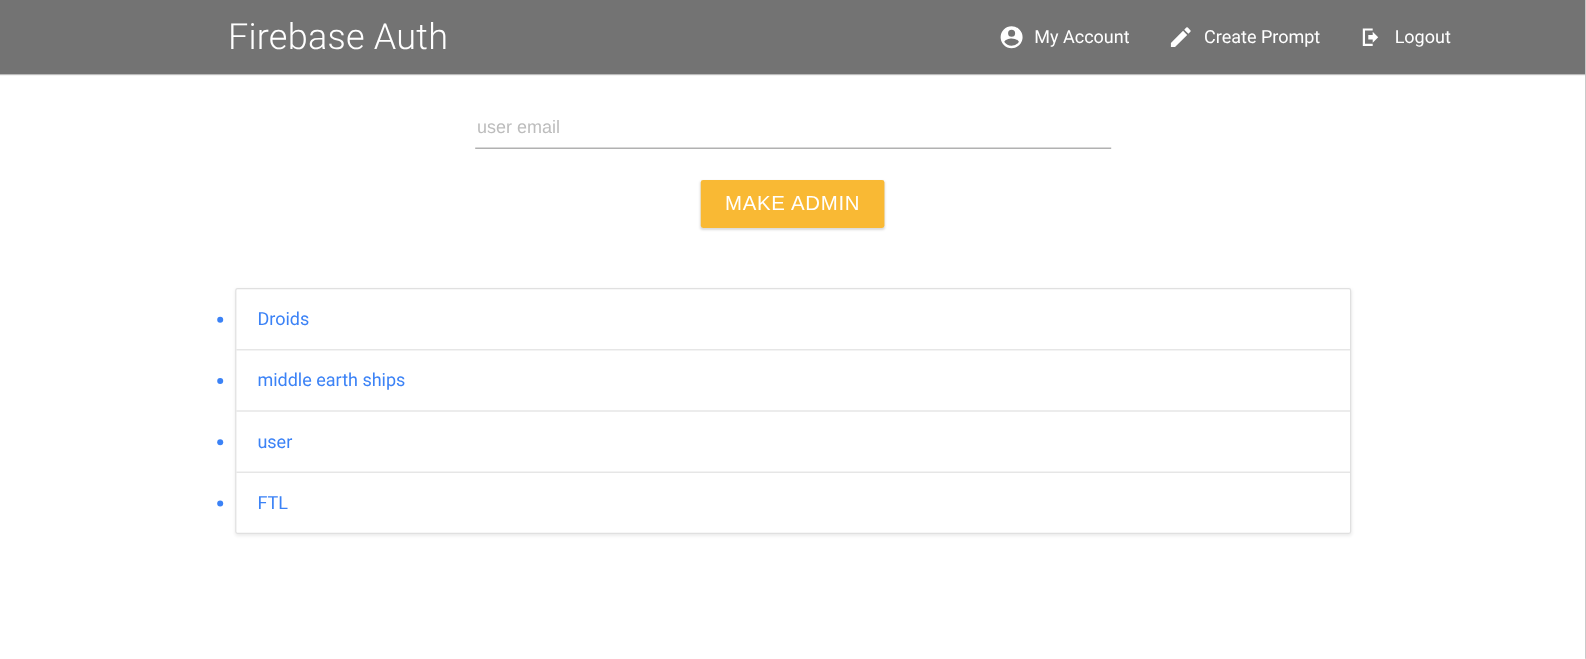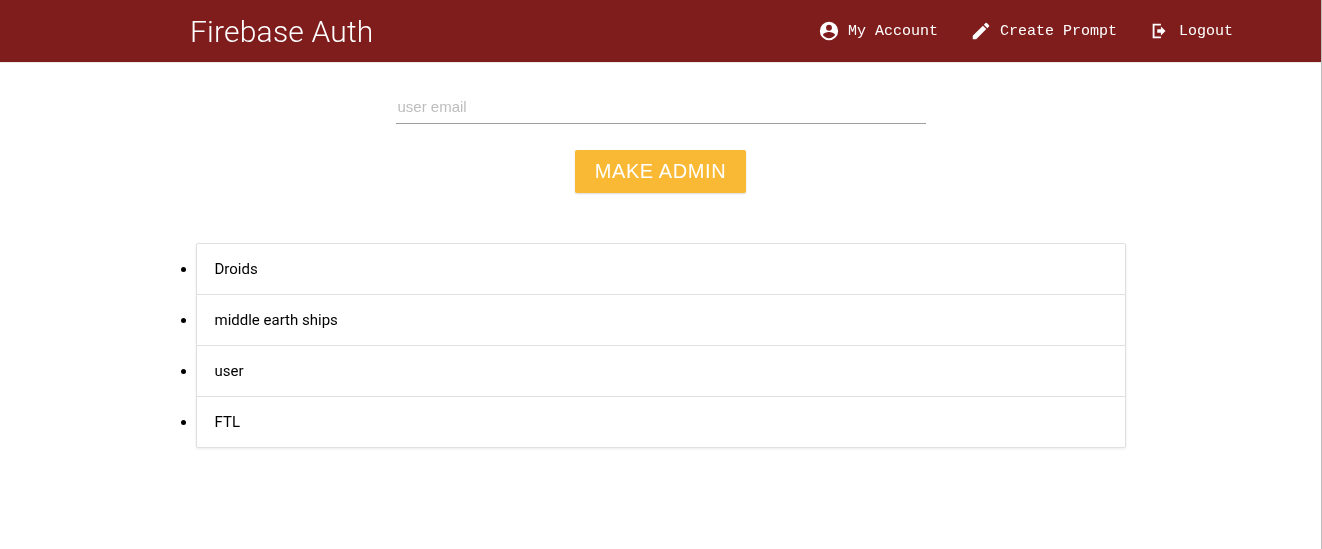--- a/index.html
+++ b/index.html
@@ -8,42 +8,41 @@
     font-family: -apple-system, BlinkMacSystemFont, "Segoe UI", Roboto, Arial, sans-serif;
     background: #ffffff;
     color: #333;
     width: 1322px;
     min-height: 549px;
     position: relative;
     border-right: 1px solid #bdbdbd;
   }
   
   .navbar {
-    background: #7f1d1d;
+    background: #737373;
     height: 62px;
     width: 100%;
     display: flex;
     align-items: center;
     padding: 0 0 0 190px;
     color: #fff;
     box-shadow: 0 1px 0 rgba(0,0,0,0.08);
   }
   .brand {
     font-size: 30px;
     font-weight: 300;
     letter-spacing: 0.2px;
     flex: 0 0 auto;
   }
   .nav-spacer { flex: 1 1 auto; }
   .nav-links {
     display: flex;
     align-items: center;
     gap: 32px;
-    padding-right: 88px;
-    font-family: Liberation Mono, monospace;
+    padding-right: 112px;
   }
   .nav-link {
     display: inline-flex;
     align-items: center;
     gap: 8px;
     color: #fff;
     font-size: 15px;
     cursor: pointer;
     user-select: none;
   }
@@ -75,42 +74,42 @@
     outline: none;
     background: transparent;
     color: #333;
   }
   .text-input::placeholder { color: #bdbdbd; }
   .btn-make-admin {
     display: inline-block;
     background: #f9b934;
     color: #fff;
     border: none;
-    font-size: 20px;
+    font-size: 17px;
     letter-spacing: 0.6px;
     padding: 10px 20px;
     border-radius: 2px;
     cursor: pointer;
     text-transform: uppercase;
     box-shadow: 0 1px 2px rgba(0,0,0,0.15);
   }
 
   
   .collection {
     margin-top: 50px;
     width: 100%;
     border: 1px solid #e0e0e0;
     border-radius: 2px;
     background: #fff;
     box-shadow: 0 1px 3px rgba(0,0,0,0.08);
   }
   .collection-item {
     padding: 16px 18px;
     font-size: 15px;
-    color: #000000;
+    color: #3b82f6;
     border-bottom: 1px solid #e0e0e0;
     cursor: pointer;
   }
   .collection-item:last-child { border-bottom: none; }
 </style>
 </head>
 <body>
 
 <nav class="navbar">
   <div class="brand">Firebase Auth</div>

